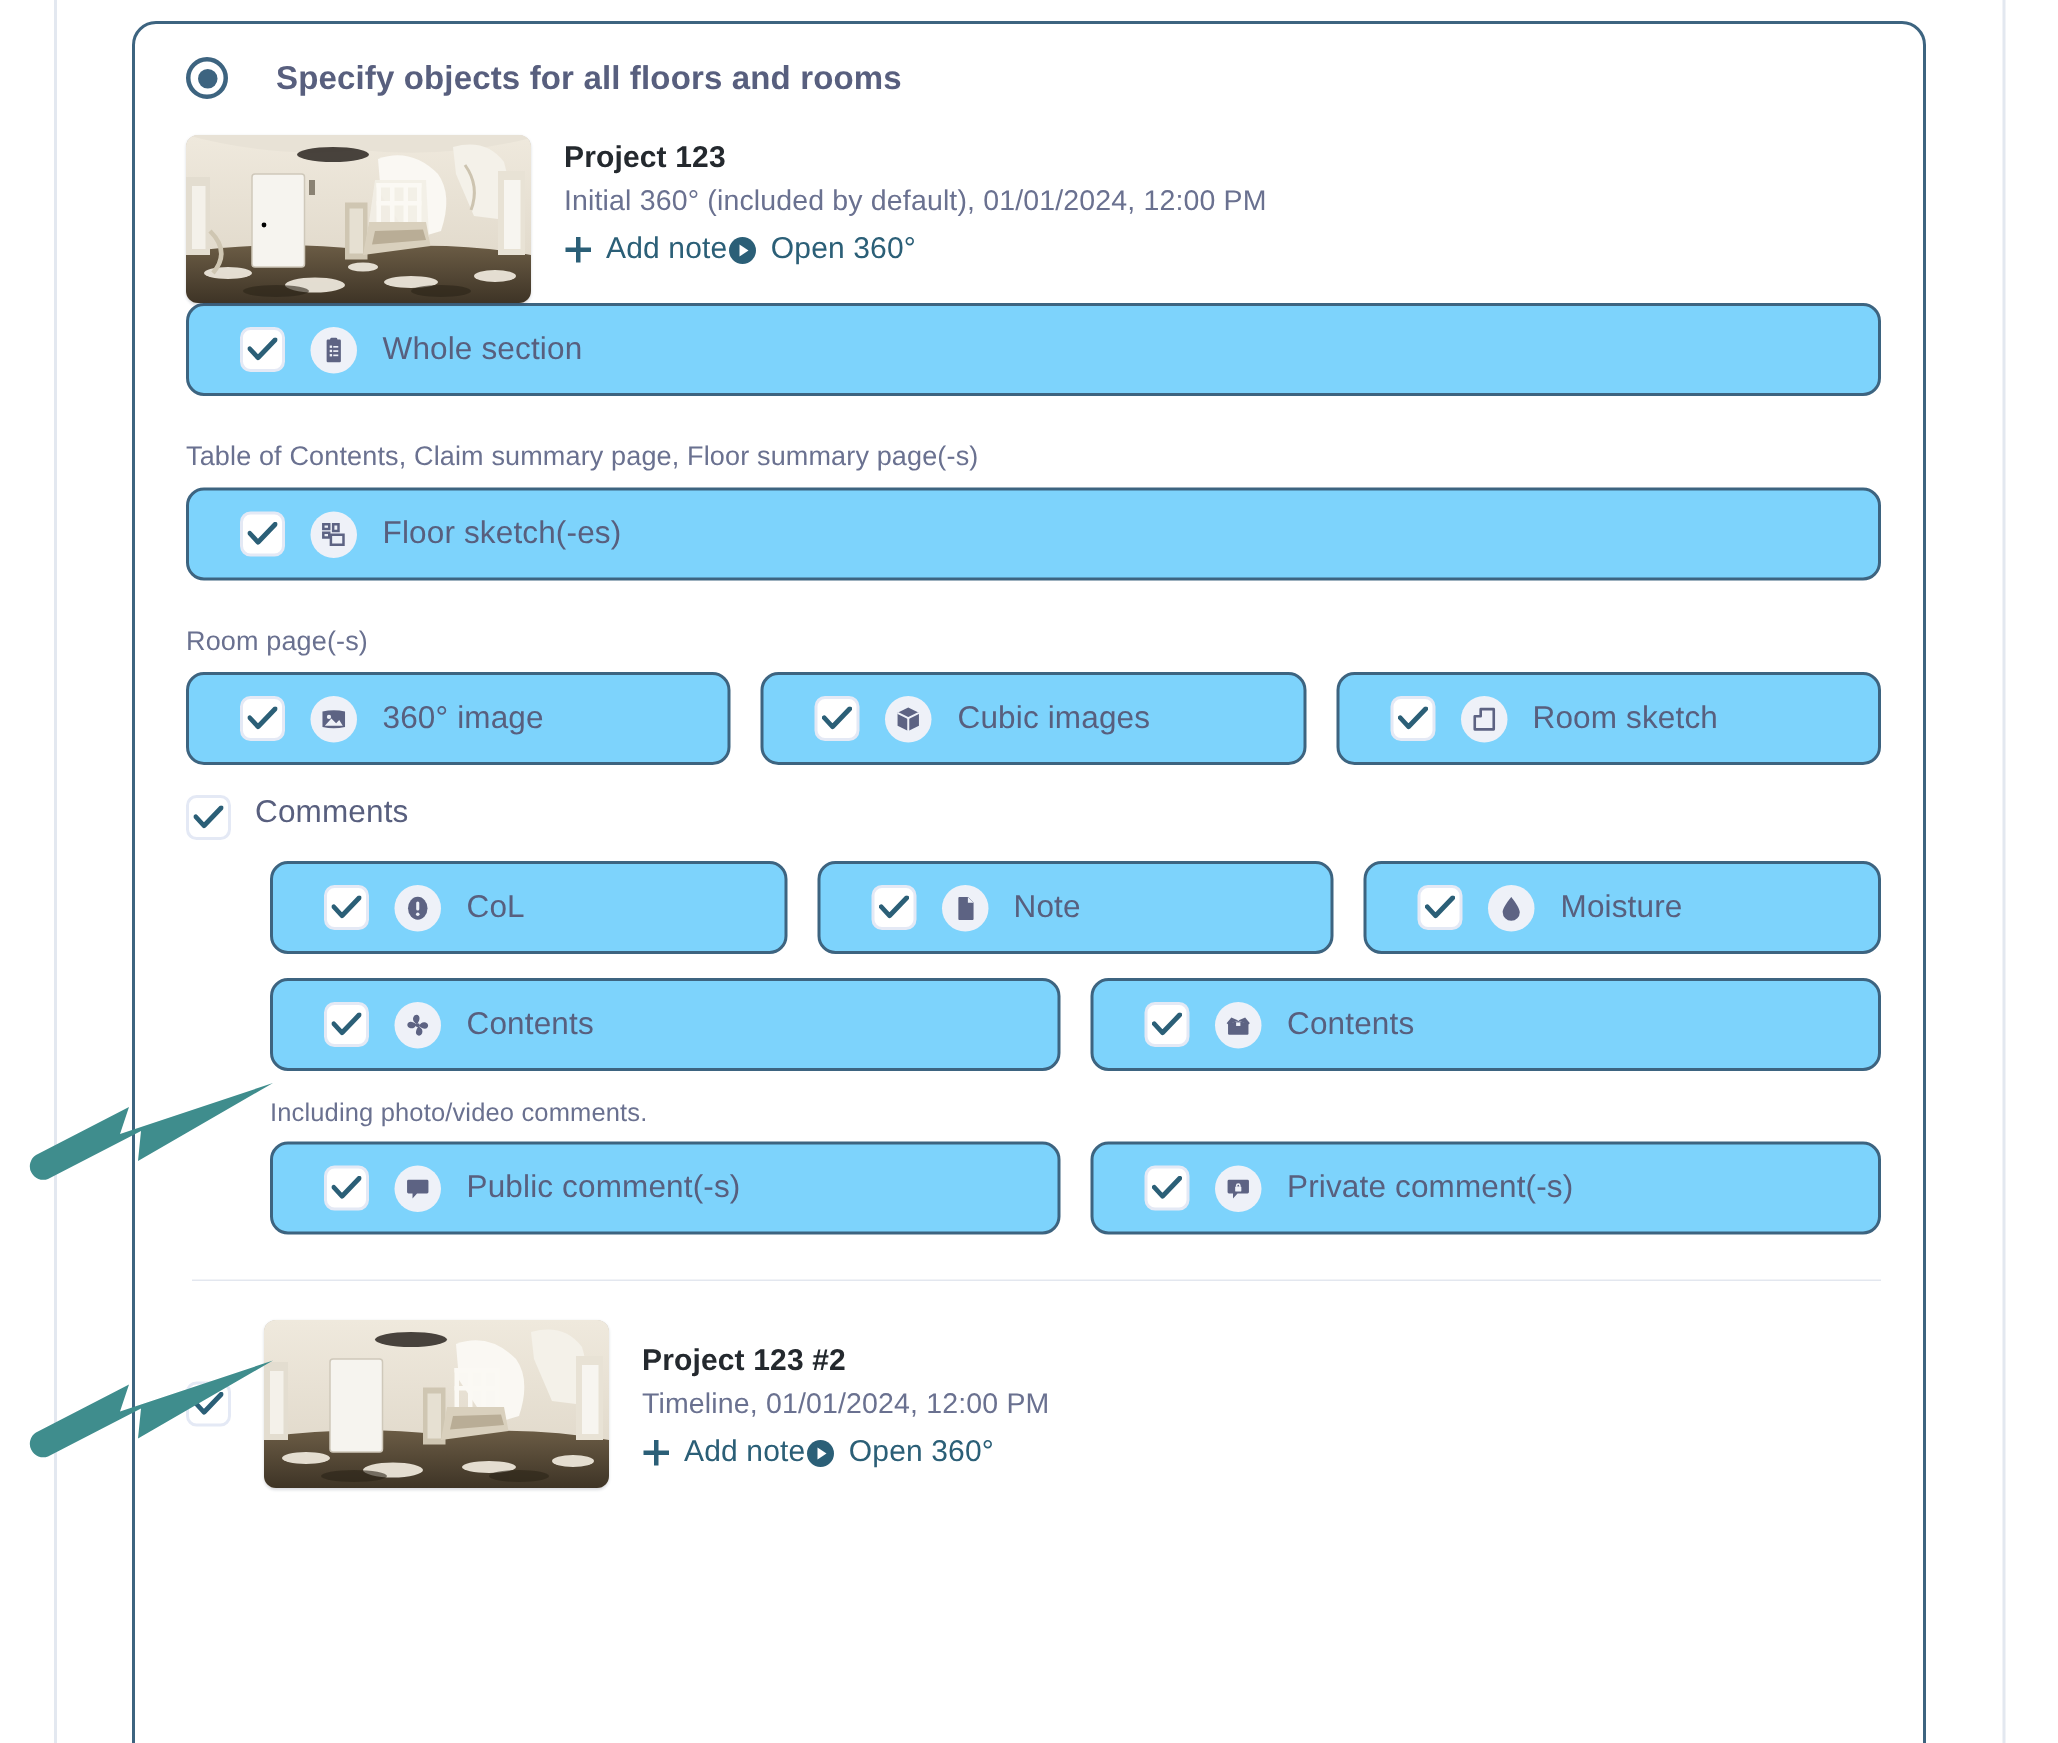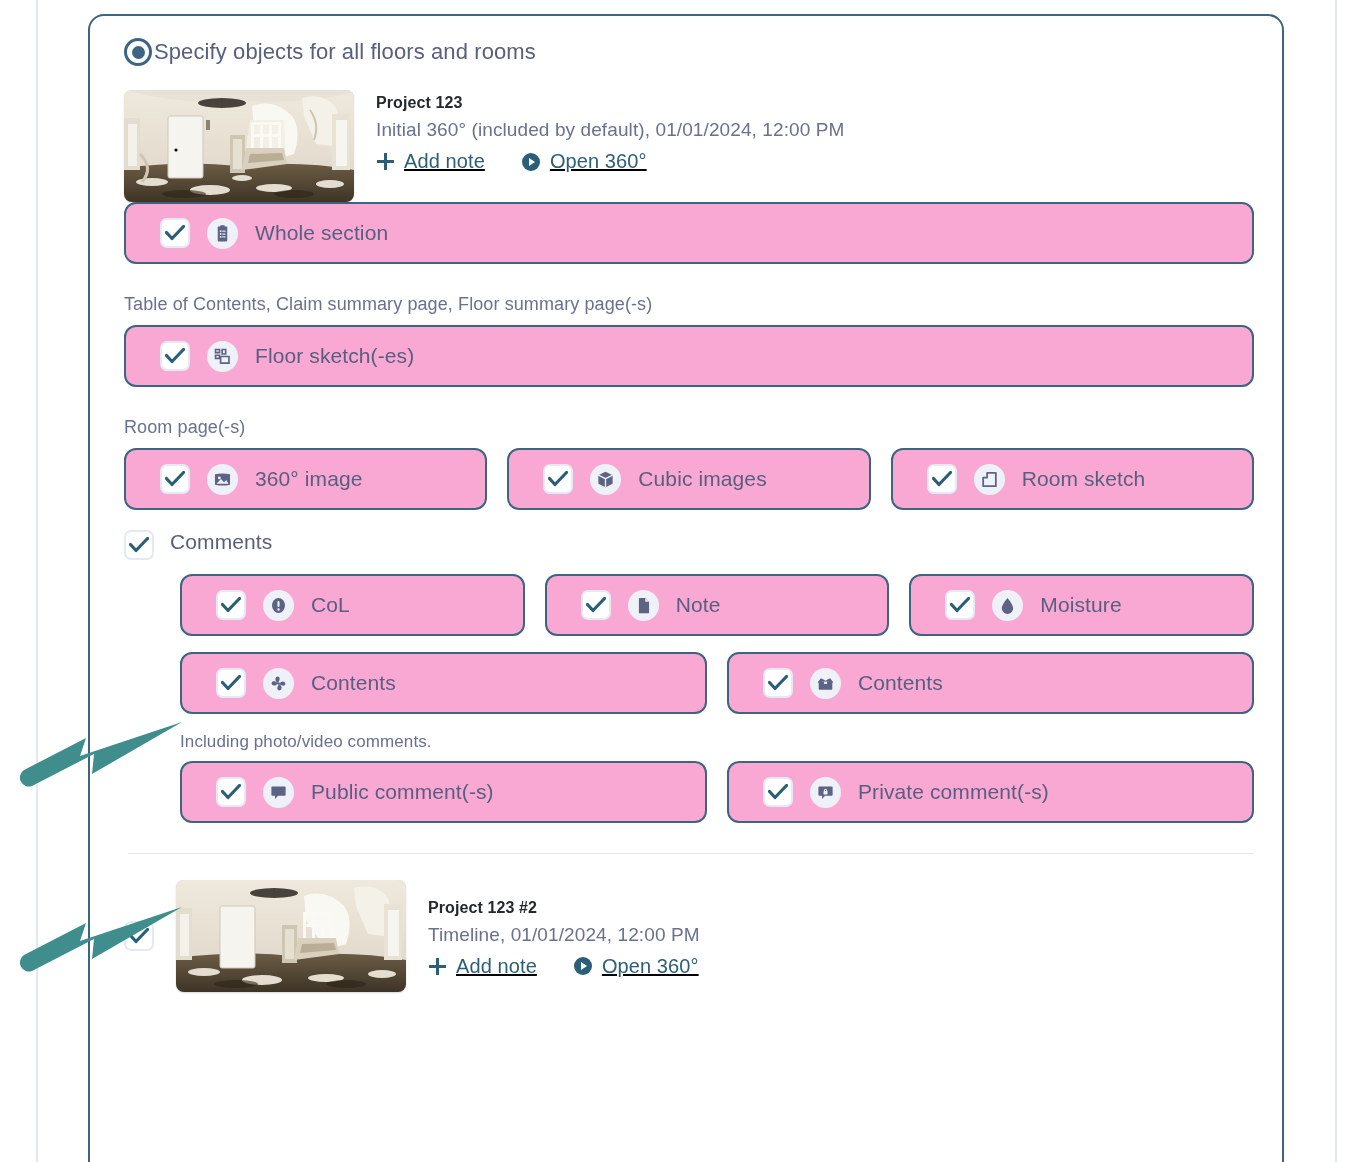--- a/index.html
+++ b/index.html
@@ -45,22 +45,23 @@
     position: absolute;
     left: 34px;
     top: 16px;
     width: 1130px;
   }
 
   
   .radio-row {
     display: flex;
     align-items: center;
-    gap: 2px;
+    gap: 32px;
     height: 40px;
+    font-weight: bold;
   }
   .radio {
     width: 28px;
     height: 28px;
     border-radius: 50%;
     border: 3px solid #3d6480;
     box-sizing: border-box;
     display: flex;
     align-items: center;
     justify-content: center;
@@ -92,37 +93,35 @@
     flex: none;
     overflow: hidden;
     position: relative;
     background: #cdc6b8;
     box-shadow: 0 1px 2px rgba(40,50,80,.18);
   }
   .thumb svg { display: block; width: 100%; height: 100%; }
 
   .project-meta { padding-top: 4px; }
   .project-title {
-    font-size: 16px;
+    font-size: 20px;
     font-weight: bold;
     color: #24292e;
     letter-spacing: .1px;
   }
   .project-sub {
     font-size: 19px;
     color: #6a7190;
     margin-top: 7px;
     letter-spacing: .1px;
   }
   .project-actions {
     display: flex;
     align-items: flex-start;
-    gap: 36px;
     margin-top: 9px;
-    text-decoration: underline;
   }
   .action {
     display: flex;
     align-items: center;
     gap: 9px;
     color: #2b5f77;
     font-size: 20px;
     cursor: pointer;
     letter-spacing: .1px;
   }
@@ -148,21 +147,21 @@
   
   .pill {
     border: 2px solid #3d6480;
     border-radius: 12px;
     box-sizing: border-box;
     height: 62px;
     display: flex;
     align-items: center;
     padding-left: 34px;
     gap: 17px;
-    background: #f9a8d4;
+    background: #7dd3fc;
     cursor: pointer;
   }
   .pill-label {
     font-size: 21px;
     color: #585f7e;
     letter-spacing: .1px;
   }
   .row {
     display: flex;
     gap: 20px;

